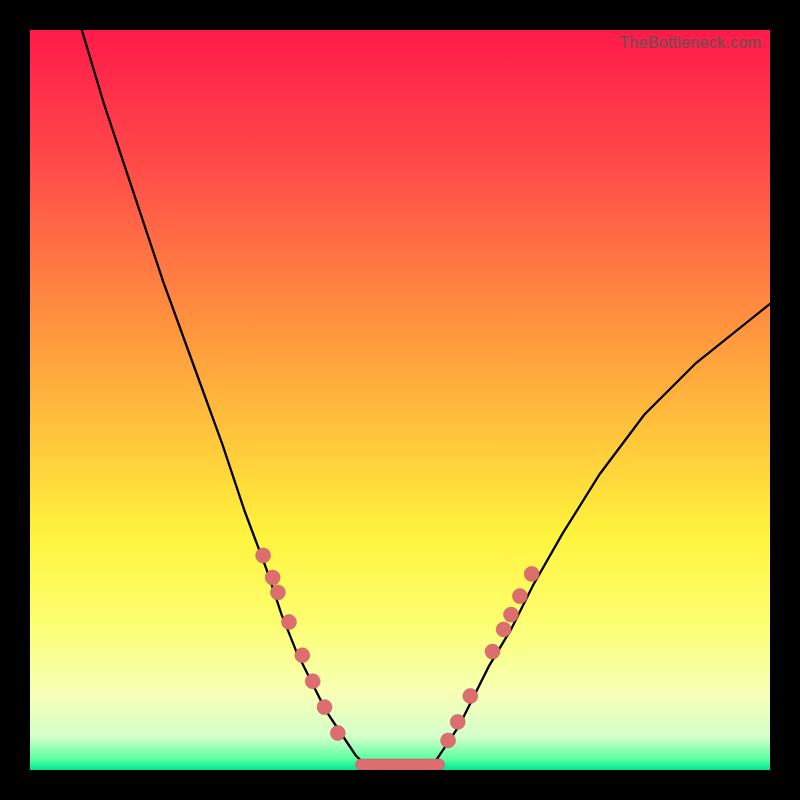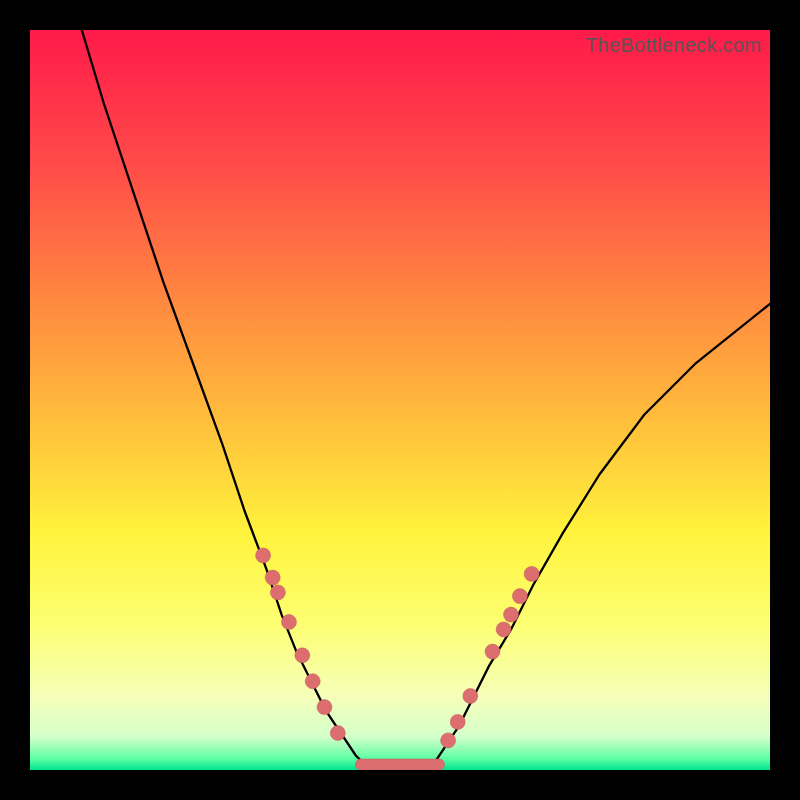--- a/index.html
+++ b/index.html
@@ -30,21 +30,21 @@
     left: 0;
     top: 0;
     width: 100%;
     height: 100%;
   }
   .watermark {
     position: absolute;
     top: 4px;
     right: 8px;
     color: #555;
-    font-size: 20px;
+    font-size: 16px;
     font-weight: 500;
     letter-spacing: 0.3px;
     user-select: none;
   }
   svg.curves {
     position: absolute;
     left: 0;
     top: 0;
     width: 100%;
     height: 100%;

